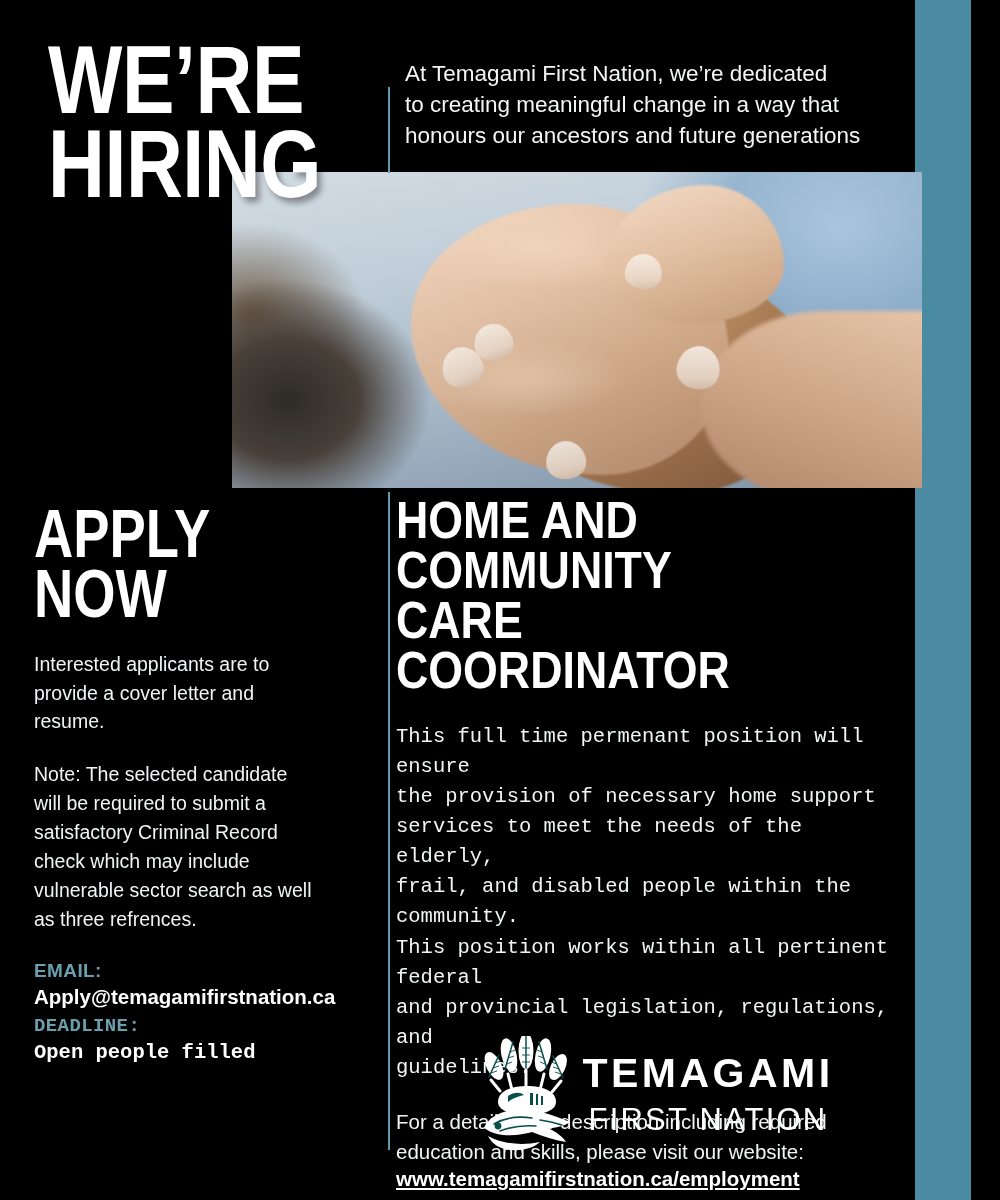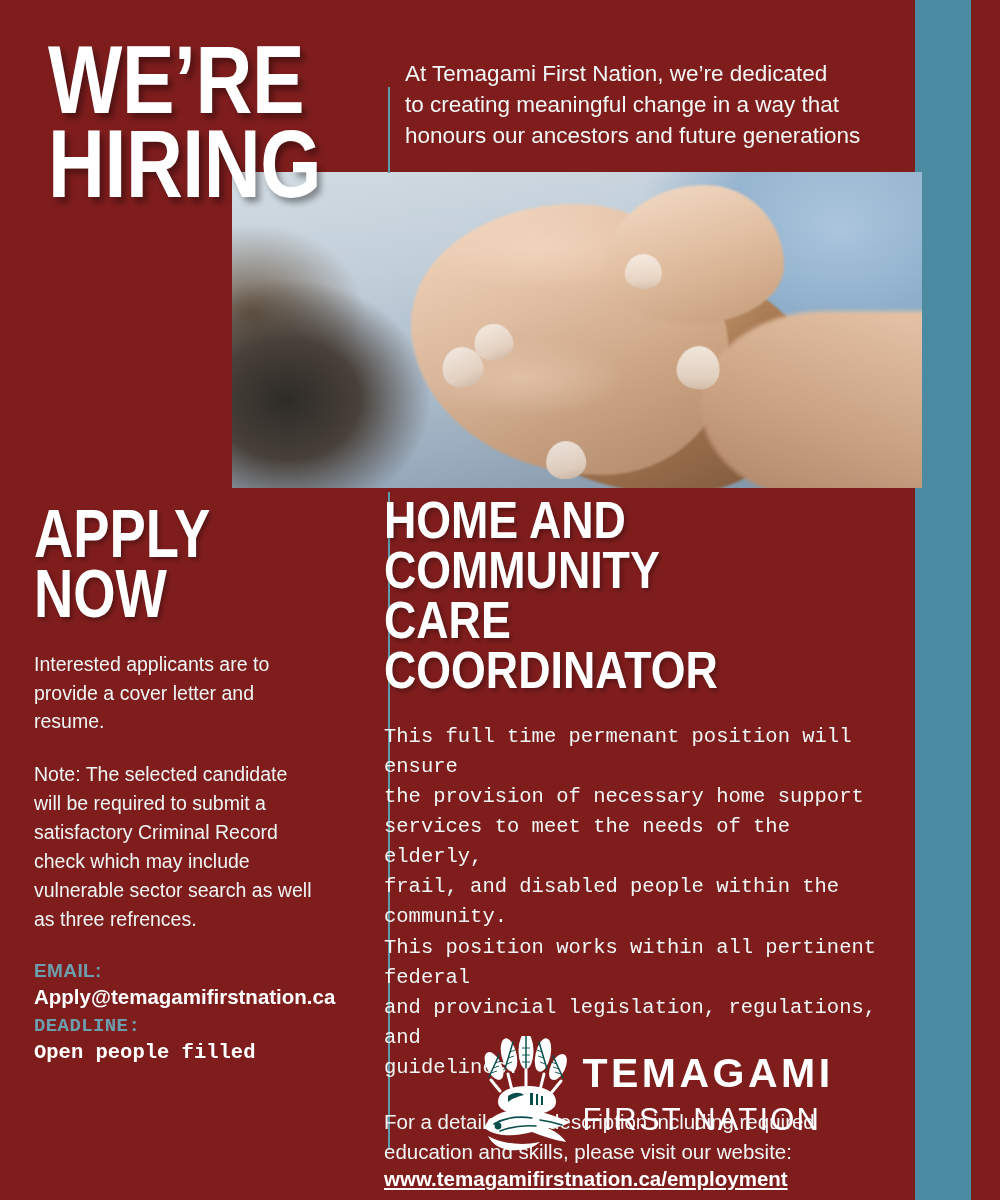--- a/index.html
+++ b/index.html
@@ -6,21 +6,21 @@
   html, body {
     width:1000px; height:1200px;
     background:#08403e;
     font-family:"Liberation Sans", sans-serif;
     overflow:hidden;
   }
 
   #poster {
     position:relative;
     width:1000px; height:1200px;
-    background:#7f1d1d;
+    background:#000000;
     overflow:hidden;
   }
 
   
   .stripe {
     position:absolute;
     top:0; left:915px;
     width:56px; height:1200px;
     background:#4a8ba1;
     z-index:1;
@@ -185,21 +185,21 @@
     font-size:20.5px;
     font-weight:bold;
     line-height:1.3;
     margin-top:1px;
   }
   .contact-block.deadline { margin-top:4px;font-family:Liberation Mono, monospace; }
 
   
   .col-right {
     position:absolute;
-    left:384px; top:496px;
+    left:396px; top:496px;
     width:512px;
     z-index:6;
   }
   .job-title {
     color:#ffffff;
     font-family:"Liberation Sans Narrow", "Liberation Sans", sans-serif;
     font-weight:bold;
     font-size:52px;
     line-height:0.96;
     transform:scaleX(0.86);
@@ -243,20 +243,21 @@
     white-space:nowrap;
   }
   .logo-row {
     position:absolute;
     left:400px; top:1036px;
     width:512px;
     display:flex;
     align-items:center;
     justify-content:center;
     z-index:6;
+    text-align:center;
   }
   .logo-mark { width:104px; height:116px; flex:0 0 auto; }
   .logo-words { line-height:1.0; }
   .logo-name {
     color:#ffffff;
     font-size:41px;
     font-weight:bold;
     letter-spacing:3.5px;
   }
   .logo-sub {

